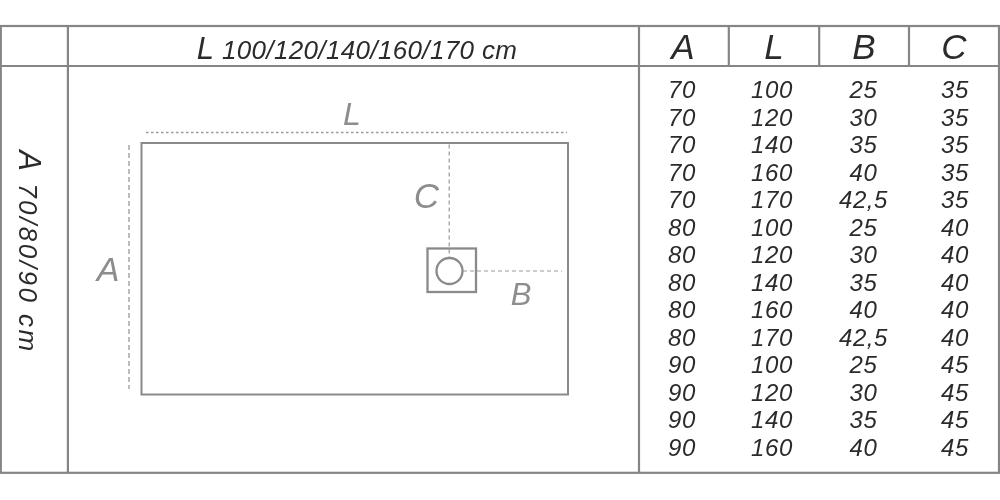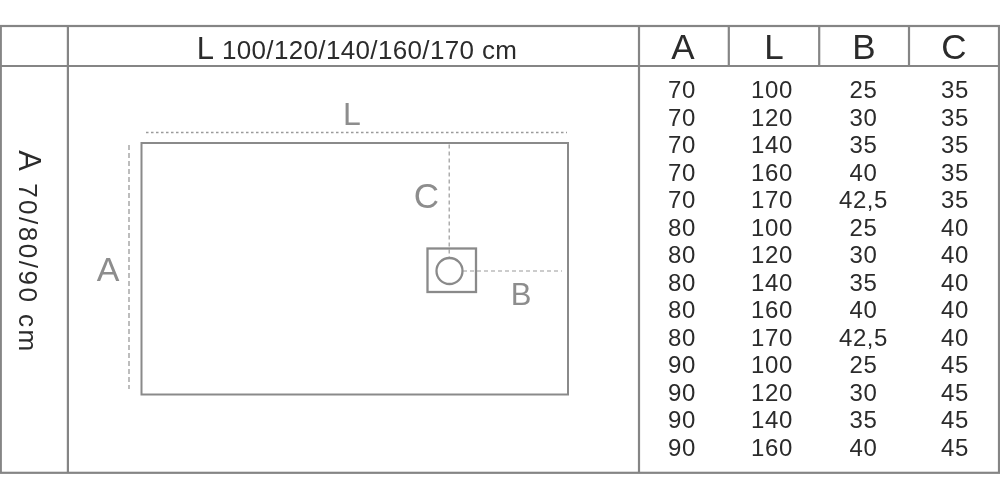--- a/index.html
+++ b/index.html
@@ -1,17 +1,17 @@
 <!DOCTYPE html>
 <html><head>
 <meta charset="utf-8">
 <style>
   html,body{margin:0;padding:0;background:#ffffff;}
   #stage{position:relative;width:1000px;height:500px;background:#ef4444;overflow:hidden;
-         font-family:"Liberation Sans", sans-serif;}
+         font-family:"Liberation Sans", sans-serif;font-style:italic;}
   svg text{font-family:"Liberation Sans", sans-serif;-webkit-font-smoothing:antialiased;}
   #stage{-webkit-font-smoothing:antialiased;}
 </style>
 </head>
 <body>
 <div id="stage">
 <svg width="1000" height="500" viewBox="0 0 1000 500" xmlns="http://www.w3.org/2000/svg">
 
   <rect x="0" y="0" width="1000" height="500" fill="#ffffff"></rect>
 

